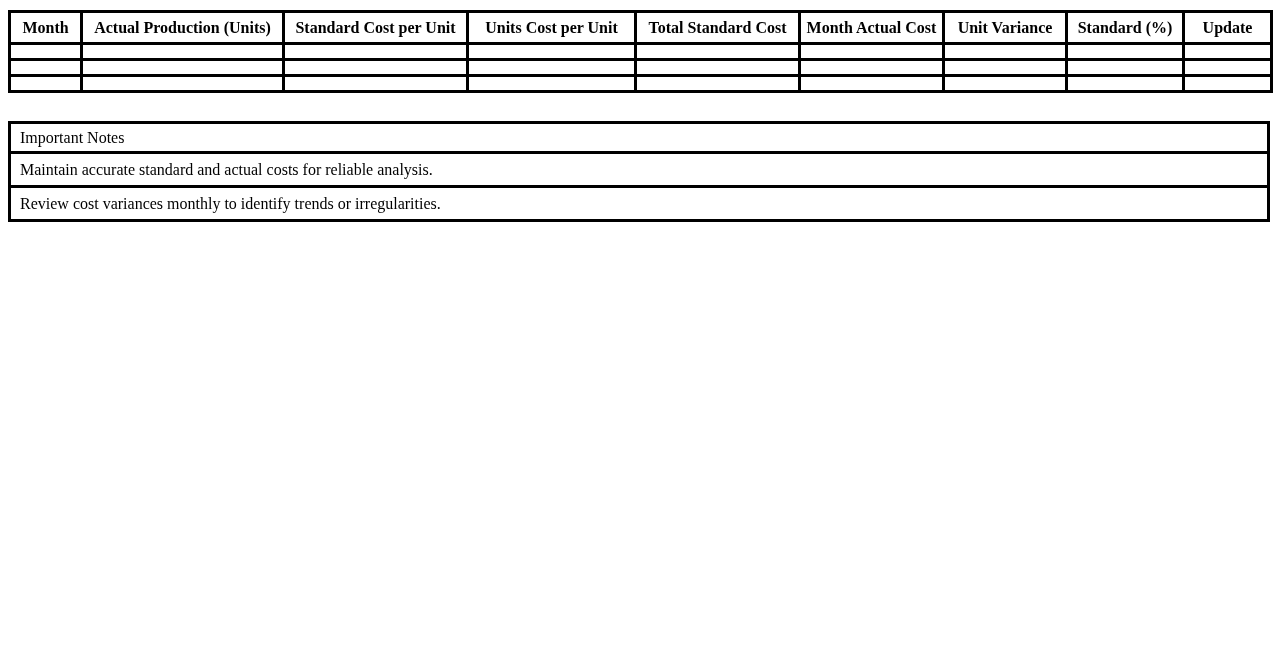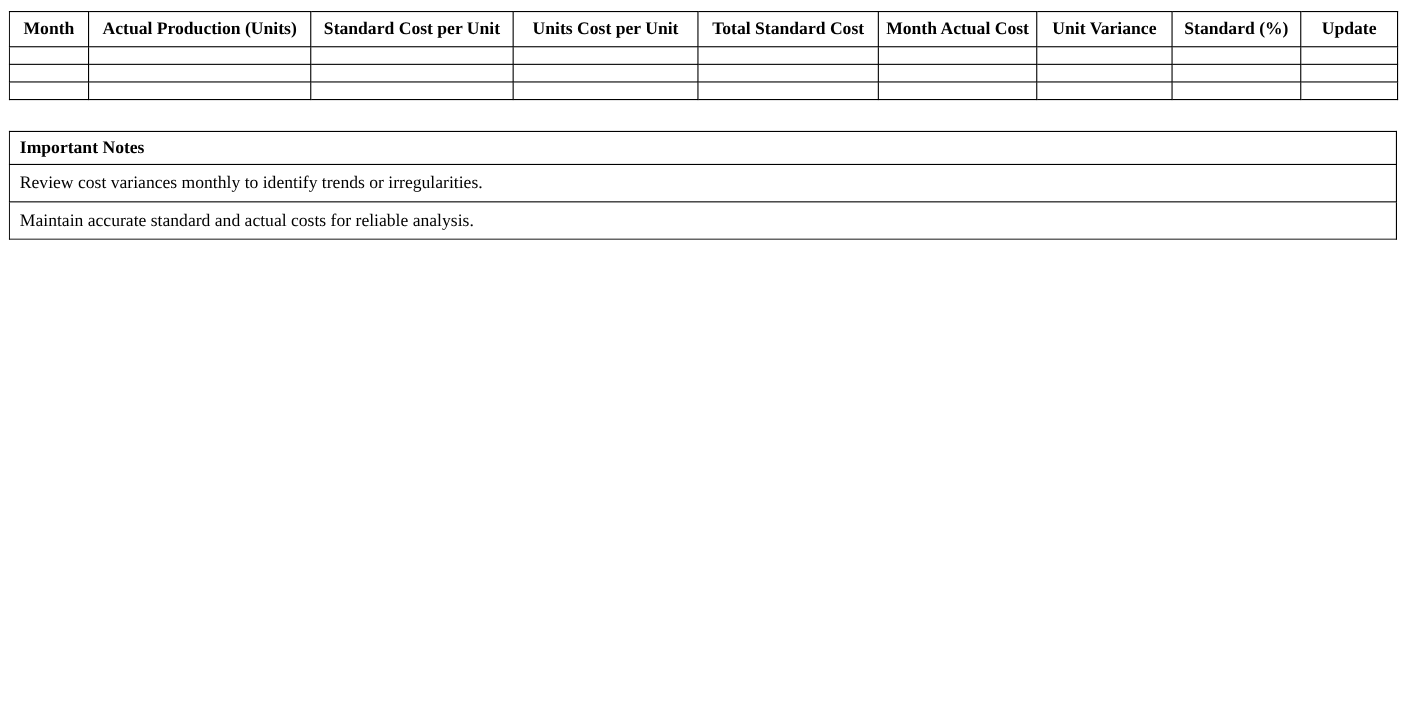--- a/index.html
+++ b/index.html
@@ -8,21 +8,21 @@
     color: #000000;
     font-family: "Liberation Serif", "DejaVu Serif", serif;
   }
   body { margin: 8px; width: 1278px; }
 
   table {
     border-collapse: collapse;
     width: 1262px;
     table-layout: fixed;
   }
-  th, td { border: 1px solid #000000; }
+  th, td { border: 3px solid #000000; }
 
   
   #variance-table { margin-top: 2px; }
   #variance-table th {
     font-size: 16px;
     font-weight: bold;
     text-align: center;
     vertical-align: middle;
     height: 32px;
     padding: 0 4px;
@@ -32,21 +32,21 @@
   #variance-table td {
     height: 16px;
     padding: 0 4px;
     font-size: 14px;
   }
 
   
   #notes-table { margin-top: 28px; }
   #notes-table th {
     font-size: 16px;
-    font-weight: bold;
+    font-weight: normal;
     text-align: left;
     vertical-align: middle;
     height: 30px;
     padding: 0 4px 0 9px;
   }
   #notes-table td {
     font-size: 16px;
     text-align: left;
     vertical-align: middle;
     height: 34px;
@@ -119,19 +119,19 @@
 </table>
 
 <table id="notes-table">
   <thead>
     <tr>
       <th>Important Notes</th>
     </tr>
   </thead>
   <tbody>
     <tr>
-      <td>Review cost variances monthly to identify trends or irregularities.</td>
+      <td>Maintain accurate standard and actual costs for reliable analysis.</td>
     </tr>
     <tr>
-      <td>Maintain accurate standard and actual costs for reliable analysis.</td>
+      <td>Review cost variances monthly to identify trends or irregularities.</td>
     </tr>
   </tbody>
 </table>
 
 </body></html>

